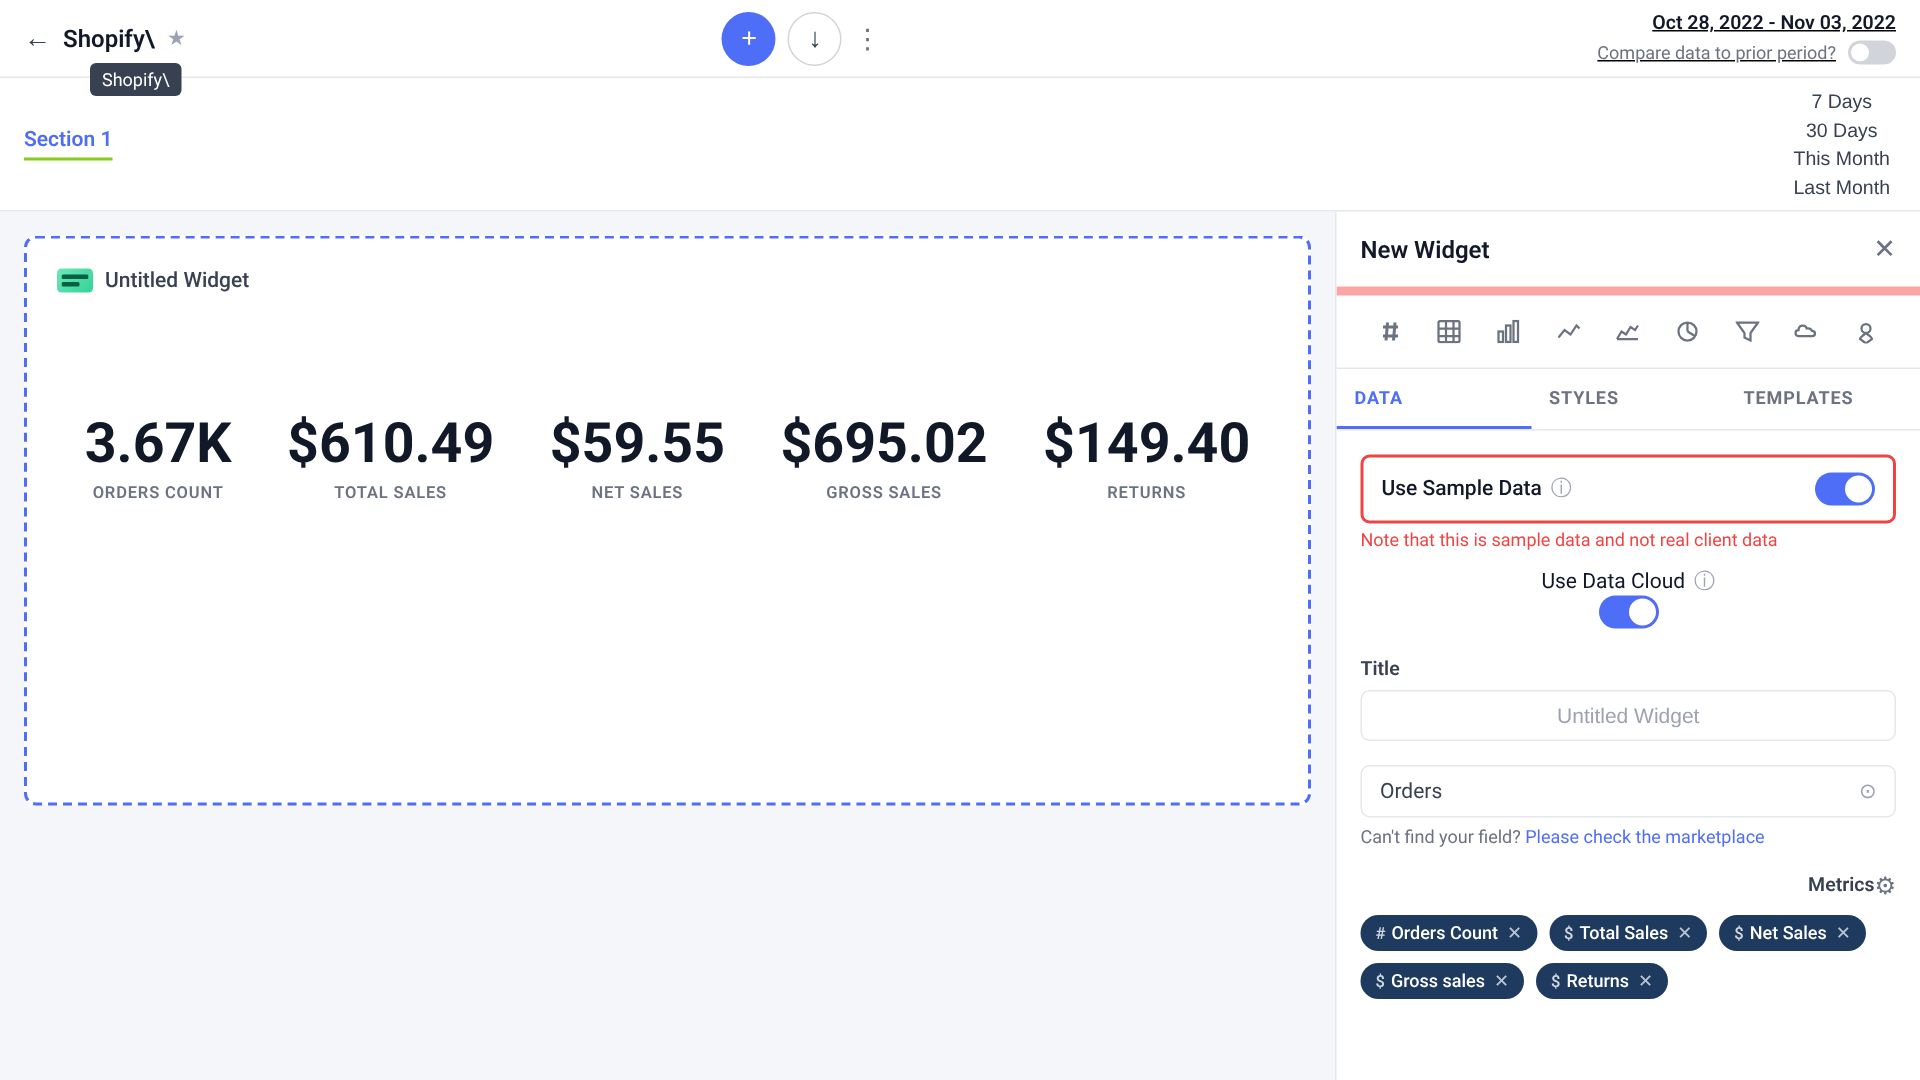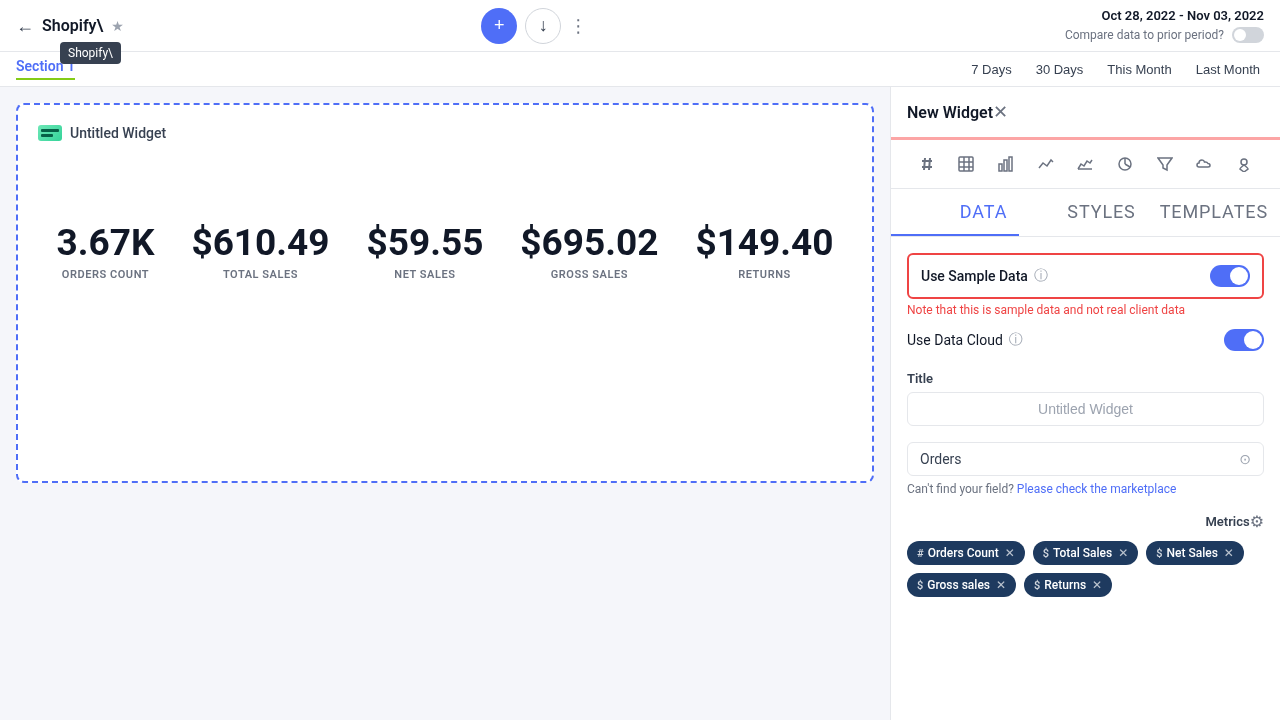--- a/index.html
+++ b/index.html
@@ -90,20 +90,21 @@
       border: none;
       cursor: pointer;
       color: #6b7280;
       font-size: 18px;
     }
     .header-right {
       display: flex;
       flex-direction: column;
       align-items: flex-end;
       gap: 4px;
+      text-decoration: underline;
     }
     .date-range {
       font-size: 13px;
       font-weight: 600;
       color: #111827;
     }
     .compare-row {
       display: flex;
       align-items: center;
       gap: 8px;
@@ -142,21 +143,21 @@
     .section-tab {
       font-size: 14px;
       font-weight: 600;
       color: #4f6ef7;
       border-bottom: 2px solid #84cc16;
       padding-bottom: 4px;
       cursor: pointer;
     }
     .time-filters {
       display: flex;
-      gap: 16px;
+      flex-direction: column;
     }
     .time-filter-btn {
       font-size: 13px;
       color: #374151;
       background: none;
       border: none;
       cursor: pointer;
       padding: 2px 4px;
     }
 
@@ -227,23 +228,23 @@
       width: 390px;
       background: #fff;
       border-left: 1px solid #e5e7eb;
       display: flex;
       flex-direction: column;
       overflow: hidden;
     }
     .panel-header {
       display: flex;
       align-items: center;
-      justify-content: flex-start;
+      justify-content: space-between;
       padding: 14px 16px;
-      border-bottom: 3px solid #fca5a5;
+      border-bottom: 6px solid #fca5a5;
     }
     .panel-title {
       font-size: 16px;
       font-weight: 600;
       color: #111827;
     }
     .close-btn {
       background: none;
       border: none;
       cursor: pointer;
@@ -271,24 +272,24 @@
       font-size: 16px;
     }
 
     
     .panel-tabs {
       display: flex;
       border-bottom: 1px solid #e5e7eb;
     }
     .panel-tab {
       flex: 1;
-      text-align: right;
+      text-align: left;
       padding: 12px;
-      font-size: 18px;
-      font-weight: 400;
+      font-size: 12px;
+      font-weight: 700;
       color: #6b7280;
       cursor: pointer;
       letter-spacing: 0.05em;
       border-bottom: 2px solid transparent;
     }
     .panel-tab.active {
       color: #4f6ef7;
       border-bottom: 2px solid #4f6ef7;
     }
 
@@ -344,20 +345,21 @@
       font-size: 12px;
       color: #ef4444;
       margin-bottom: 8px;
     }
     .data-cloud-row {
       display: flex;
       align-items: center;
       justify-content: space-between;
       padding: 4px 0;
       margin-bottom: 16px;
+      flex-direction: column;
     }
     .data-cloud-label {
       display: flex;
       align-items: center;
       gap: 6px;
       font-size: 14px;
       color: #111827;
     }
 
     

